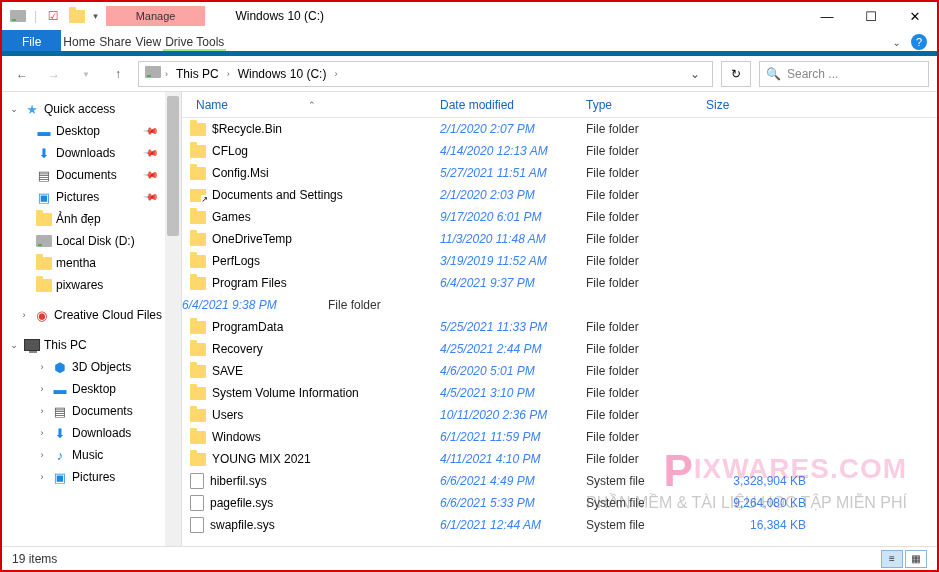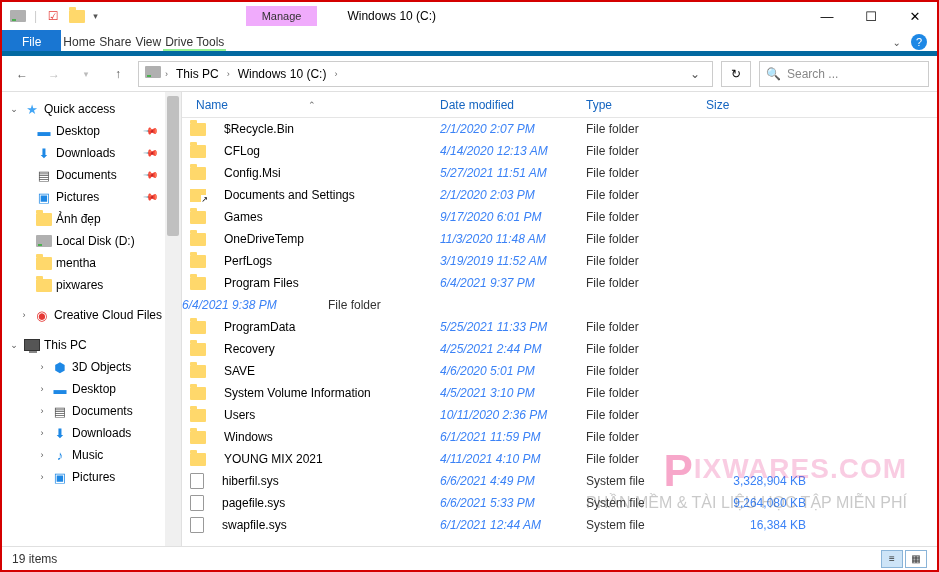--- a/index.html
+++ b/index.html
@@ -1,21 +1,21 @@
 <!DOCTYPE html>
 <html><head>
 <meta charset="utf-8">
 <style>
 * { margin: 0; padding: 0; box-sizing: border-box; font-family: "Segoe UI", Tahoma, sans-serif; }
 body { width: 939px; height: 572px; background: #fff; border: 2px solid #d40000; overflow: hidden; font-size: 12px; position: relative; }
 
 .titlebar { display: flex; align-items: center; height: 28px; background: #fff; }
 .qat { display: flex; align-items: center; gap: 8px; padding: 0 8px; }
 .qat-icon { width: 16px; height: 16px; display: flex; align-items: center; justify-content: center; }
-.ctx-tab { background: #f0abfc; padding: 4px 16px; font-size: 11px; color: #333; margin-left: 140px; }
+.ctx-tab { background: #fca5a5; padding: 4px 30px; font-size: 11px; color: #333; }
 .window-title { margin-left: 30px; font-size: 12px; color: #000; }
 .win-controls { margin-left: auto; display: flex; }
 .win-btn { width: 44px; height: 28px; display: flex; align-items: center; justify-content: center; font-size: 13px; }
 
 .ribbon { display: flex; height: 26px; background: #fff; border-bottom: 5px solid #0369a1; position: relative; }
 .ribbon-tab { padding: 5px 2px; font-size: 12px; color: #333; cursor: pointer; }
 .ribbon-tab.file { background: #1976d2; color: #fff; padding: 5px 20px; }
 .ribbon-tab.drive { border-bottom: 2px solid #90ee90; }
 .ribbon-help { position: absolute; right: 10px; top: 4px; display: flex; gap: 10px; align-items: center; }
 .help-circle { width: 16px; height: 16px; border-radius: 50%; background: #1e88e5; color: #fff; font-size: 11px; display: flex; align-items: center; justify-content: center; }
@@ -45,21 +45,21 @@
 .file-area { flex: 1; position: relative; display: flex; flex-direction: column; }
 .col-headers { display: flex; height: 26px; border-bottom: 1px solid #e5e5e5; align-items: center; color: #1565c0; font-size: 12px; }
 .col-name { width: 258px; padding-left: 14px; display: flex; align-items: center; gap: 40px; }
 .sort-arrow { font-size: 9px; color: #666; margin-left: 40px; }
 .col-date { width: 146px; }
 .col-type { width: 120px; }
 .col-size { width: 120px; }
 
 .file-rows { flex: 1; overflow: hidden; }
 .file-row { display: flex; align-items: center; height: 22px; font-size: 12px; color: #000; }
-.cell-name { width: 258px; padding-left: 8px; display: flex; align-items: center; gap: 18px; text-align: center; }
+.cell-name { width: 258px; padding-left: 8px; display: flex; align-items: center; gap: 6px; text-align: center; }
 .folder-icon { width: 16px; height: 13px; background: #ffd86b; border-radius: 1px; position: relative; }
 .folder-icon::before { content: ""; position: absolute; top: -3px; left: 0; width: 7px; height: 3px; background: #ffd86b; border-radius: 1px 1px 0 0; }
 .file-icon { width: 14px; height: 16px; background: #fff; border: 1px solid #999; border-radius: 1px; }
 .junction-icon { width: 16px; height: 13px; background: #ffd86b; position: relative; }
 .junction-icon::after { content: "↗"; position: absolute; bottom: -2px; right: -2px; font-size: 8px; background: #fff; }
 .cell-date { width: 146px; color: #3b82f6; font-style: italic; }
 .cell-type { width: 120px; color: #333; }
 .cell-size { width: 120px; color: #3b82f6; text-align: right; padding-right: 20px; }
 
 .statusbar { height: 24px; border-top: 1px solid #e0e0e0; display: flex; align-items: center; padding: 4px 10px; font-size: 12px; color: #333; }

